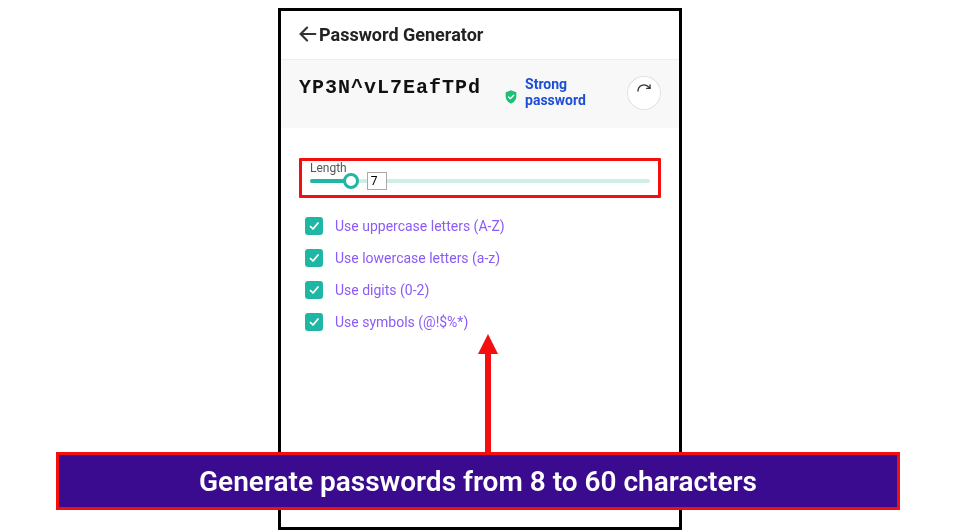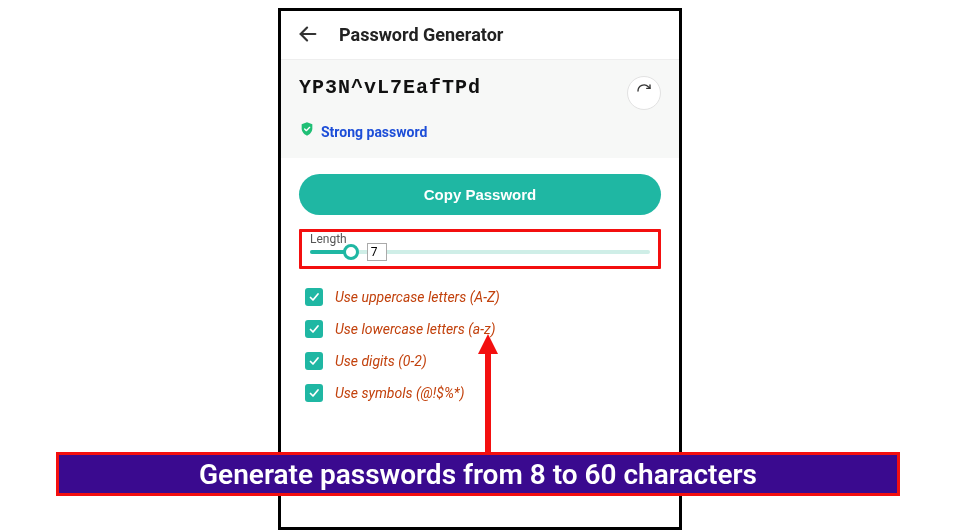--- a/index.html
+++ b/index.html
@@ -12,37 +12,37 @@
       width: 404px;
       height: 522px;
       border: 3px solid #000;
       background: #fff;
       overflow: hidden;
     }
     
     .titlebar {
       display: flex;
       align-items: center;
-      gap: 20px;
+      gap: 0;
       padding: 12px 16px 14px 16px;
       background: #fff;
     }
     .titlebar .back-arrow { width: 22px; height: 22px; color: #333; cursor: pointer; }
     .titlebar h1 { font-size: 18px; font-weight: 700; color: #222; }
     
     .divider { height: 1px; background: #eee; }
     
     .pwd-display {
       padding: 16px 18px 18px 18px;
       background: #f7f8f7;
       display: flex;
       align-items: flex-start;
       justify-content: space-between;
     }
-    .pwd-col { display: flex; flex-direction: column; gap: 22px; }
+    .pwd-col { display: flex; flex-direction: row; gap: 22px; }
     .pwd-text {
       font-family: "Courier New", Courier, monospace;
       font-weight: 700;
       font-size: 20px;
       letter-spacing: 1px;
       color: #111;
     }
     .strength {
       display: flex; align-items: flex-end; gap: 6px;
       color: #1d4ed8;
@@ -121,37 +121,37 @@
     .opt-row { display: flex; align-items: center; gap: 12px; padding: 7px 0; }
     .chk {
       width: 18px; height: 18px;
       background: #1fb7a3;
       border-radius: 3px;
       display: flex; align-items: center; justify-content: center;
       cursor: pointer;
       flex-shrink: 0;
     }
     .chk svg { width: 12px; height: 12px; color: #fff; }
-    .opt-label { font-size: 14px; color: #c2410c; font-style: italic; }
+    .opt-label { font-size: 14px; color: #8b5cf6; }
     
     .annotation-arrow {
       position: absolute;
       left: 478px;
       top: 334px;
       width: 20px;
       height: 160px;
       pointer-events: none;
     }
     
     .annotation-bar {
       position: absolute;
       left: 56px;
       top: 452px;
       width: 844px;
-      height: 44px;
+      height: 58px;
       background: #3a0a8f;
       border: 3px solid #f30f0f;
       display: flex; align-items: center; justify-content: center;
       color: #fff;
       font-size: 28px;
       font-weight: 600;
     }
   </style>
 </head>
 <body>
@@ -186,21 +186,20 @@
       <span>
         <svg viewBox="0 0 24 24" fill="none" stroke="currentColor" stroke-width="2" stroke-linecap="round" stroke-linejoin="round">
             <path d="M3 12a9 9 0 0 1 15.5-6.3L21 8"></path>
             <path d="M21 3v5h-5"></path>
           </svg>
       </span>
     </div>
   </div>
 
   <div class="section">
-    <button class="copy-btn">Copy Password</button>
 
     <div class="length-box">
       <div class="length-label">Length</div>
       <div class="slider-wrap">
         <div class="slider-row">
           <div class="slider-track">
             <div class="slider-fill"></div>
             <div class="slider-thumb"></div>
           </div>
         </div>

